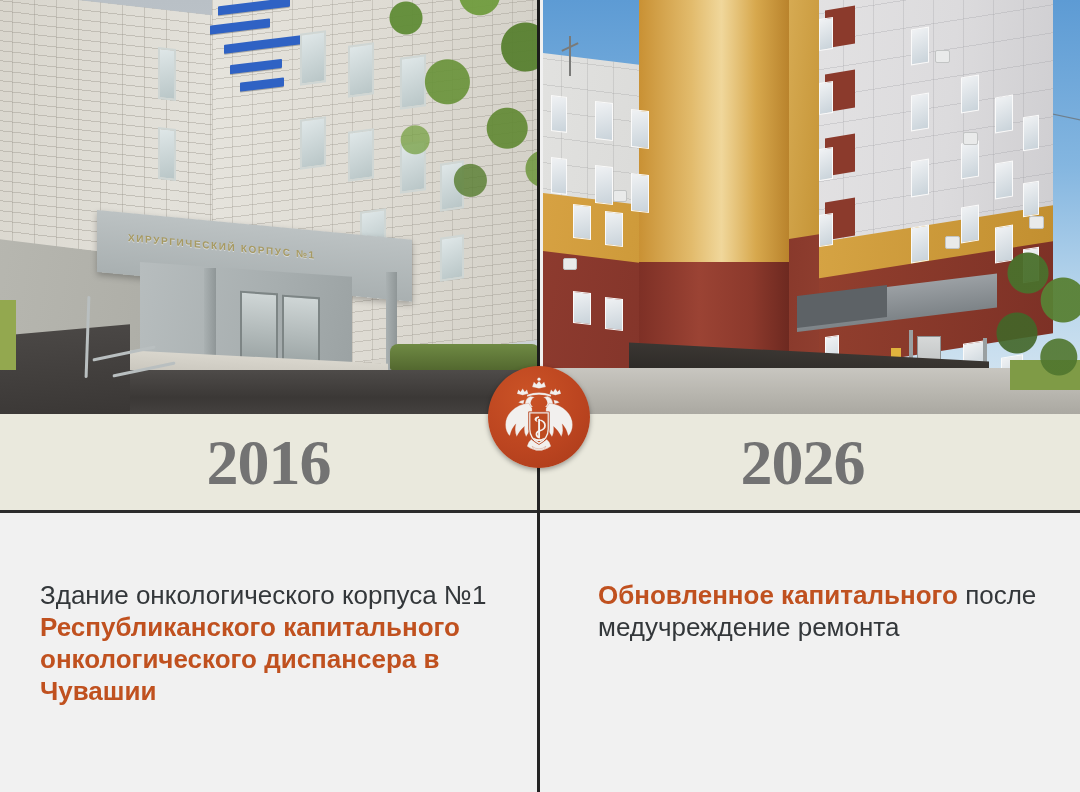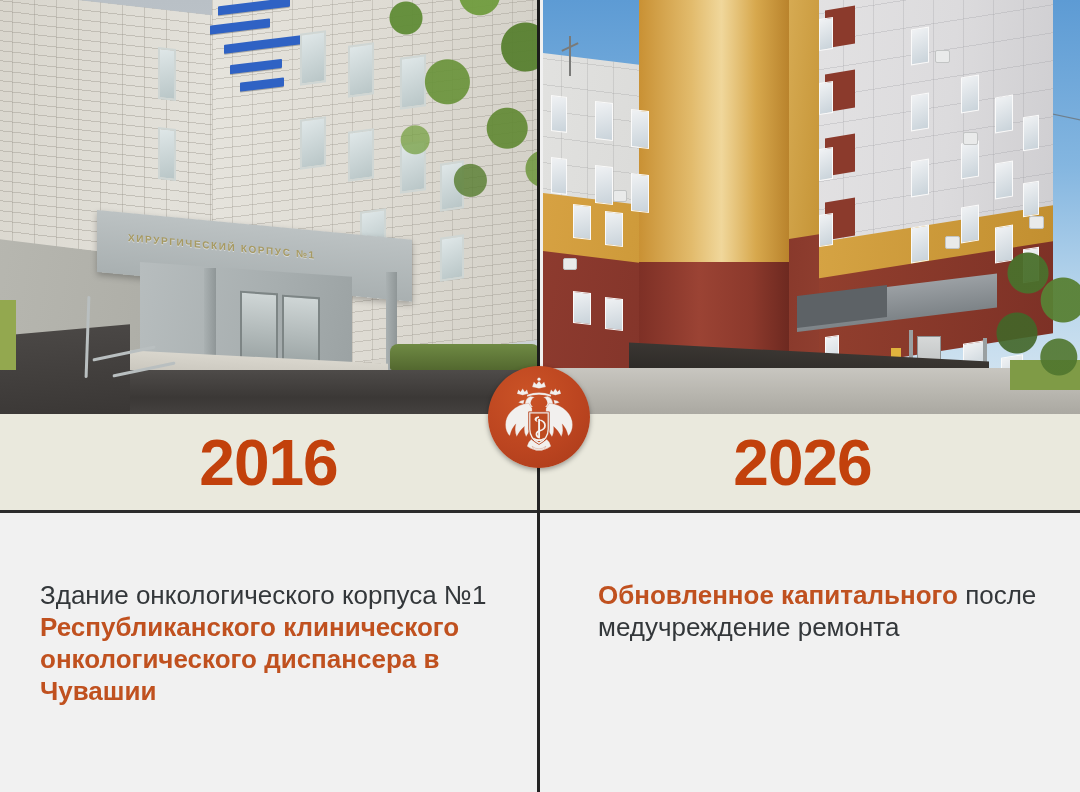--- a/index.html
+++ b/index.html
@@ -259,24 +259,24 @@
   }
   .year-cell {
     position: absolute; top: 0; height: 98px;
     display: flex; align-items: center; justify-content: center;
   }
   .year-cell.left  { left: 0;     width: 537px; }
   .year-cell.right { left: 534px; width: 537px; }
   .year-text {
     font-size: 64px;
     font-weight: 700;
-    color: #c2410c;
+    color: #737373;
     letter-spacing: -1px;
     line-height: 1;
-    font-family: Liberation Sans, sans-serif;
+    font-family: Liberation Serif, serif;
   }
 
   
   .bottom {
     position: absolute; left: 0; top: 514px;
     width: 1080px; height: 278px;
     background: #f1f1f1;
   }
   .cap {
     position: absolute; top: 66px;
@@ -465,21 +465,21 @@
     <div class="year-cell left">
       <span class="year-text">2016</span>
     </div>
     <div class="year-cell right">
       <span class="year-text">2026</span>
     </div>
   </div>
 
   <div class="bottom">
     <div class="cap left">
-      <span>Здание онкологического корпуса </span><span>№1 </span><span class="hl">Республиканского клинического онкологического диспансера в Чувашии</span>
+      <span>Здание онкологического корпуса </span><span>№1 </span><span class="hl">Республиканского капитального онкологического диспансера в Чувашии</span>
     </div>
     <div class="cap right">
       <span class="hl">Обновленное капитального</span><span> после медучреждение ремонта</span>
     </div>
   </div>
 
   <div class="h-div"></div>
   <div class="v-div"></div>
 
   <div class="emblem">

